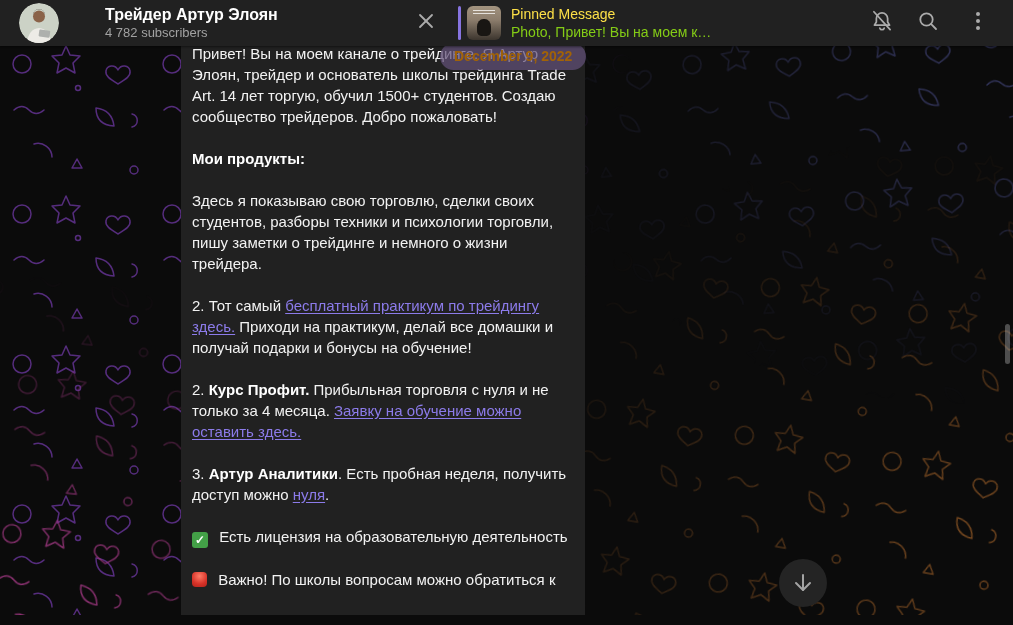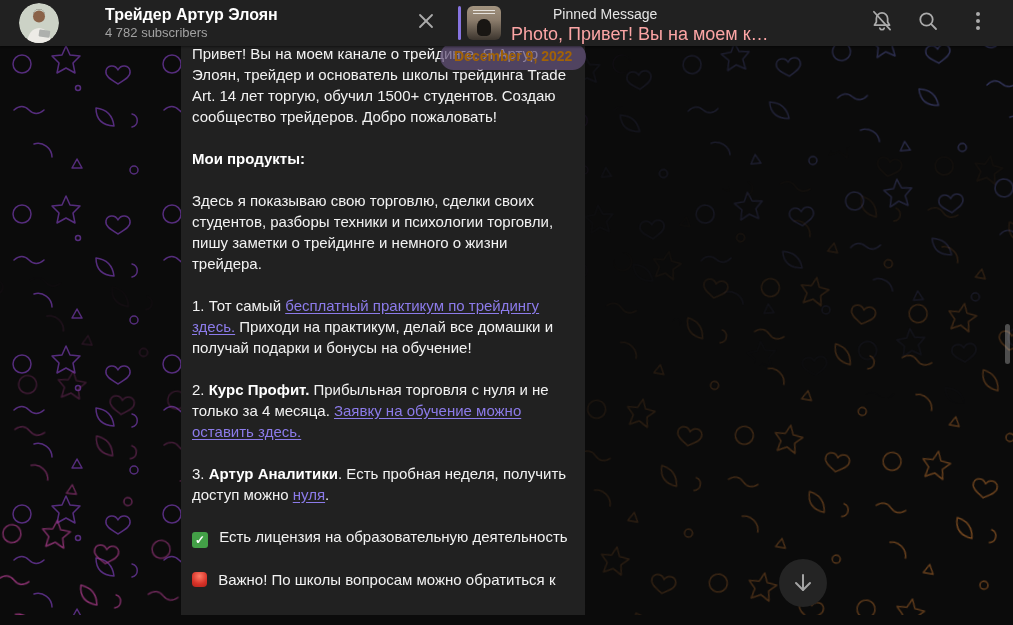--- a/index.html
+++ b/index.html
@@ -19,22 +19,22 @@
   .iconbtn svg{display:block;}
 
   .pinned{position:absolute;left:458px;top:3px;height:40px;width:260px;cursor:pointer;}
   .pinbar{position:absolute;left:0;top:3px;width:2.5px;height:34px;background:#8774e1;border-radius:2px;}
   .pinthumb{position:absolute;left:9px;top:3px;width:34px;height:34px;border-radius:6px;overflow:hidden;
             background:linear-gradient(180deg,#a2937f 0%,#8d7e6d 40%,#3c352e 100%);}
   .pinthumb .ptext{position:absolute;left:6px;top:4px;width:22px;height:5px;
             background:repeating-linear-gradient(180deg,rgba(255,255,255,.75) 0 1px,transparent 1px 3px);}
   .pinthumb .pfig{position:absolute;left:10px;top:13px;width:14px;height:17px;background:#191613;
             border-radius:45% 45% 30% 30%;}
-  .pinlabel{position:absolute;left:53px;top:3px;font-size:14px;font-weight:500;color:#e5e5e5;white-space:nowrap;margin-left:42px;}
-  .pinpreview{position:absolute;left:53px;top:21px;font-size:18px;color:#fca5a5;white-space:nowrap;}
+  .pinlabel{position:absolute;left:53px;top:3px;font-size:14px;font-weight:500;color:#fde047;white-space:nowrap;}
+  .pinpreview{position:absolute;left:53px;top:21px;font-size:14px;color:#84cc16;white-space:nowrap;}
 
   .subscribe{position:absolute;left:737px;top:8px;width:112px;height:29px;border:none;border-radius:15px;
              background:#8774e1;color:#fff;font-family:"Liberation Sans",sans-serif;
              font-size:13px;font-weight:500;letter-spacing:.5px;cursor:pointer;}
 
   
   .chat{position:absolute;left:0;top:36px;width:1013px;height:579px;overflow:hidden;background:#0b0b0b;}
   .bglayer{position:absolute;left:0;top:0;width:1013px;height:579px;pointer-events:none;}
   .l-purple{-webkit-mask-image:linear-gradient(100deg,#000 0%,#000 30%,transparent 57%);
             mask-image:linear-gradient(100deg,#000 0%,#000 30%,transparent 57%);}
@@ -204,21 +204,21 @@
       </pattern>
         </defs>
       <rect width="100%" height="100%" fill="url(#p4)"></rect>
     </svg>
 
     <div class="bubble">
       <div id="msg-paragraphs">
           <div class="para"><span>Привет! Вы на моем канале о трейдинге. Я Артур Элоян, трейдер и основатель школы трейдинга Trade Art. 14 лет торгую, обучил 1500+ студентов. Создаю сообщество трейдеров. Добро пожаловать!</span></div>
           <div class="para"><span class="b">Мои продукты:</span></div>
           <div class="para"><span>Здесь я показываю свою торговлю, сделки своих студентов, разборы техники и психологии торговли, пишу заметки о трейдинге и немного о жизни трейдера.</span></div>
-          <div class="para"><span>1. Тот самый </span><a class="mlink">бесплатный практикум по трейдингу здесь.</a><span> Приходи на практикум, делай все домашки и получай подарки и бонусы на обучение!</span></div>
+          <div class="para"><span>2. Тот самый </span><a class="mlink">бесплатный практикум по трейдингу здесь.</a><span> Приходи на практикум, делай все домашки и получай подарки и бонусы на обучение!</span></div>
           <div class="para"><span>2. </span><span class="b">Курс Профит.</span><span> Прибыльная торговля с нуля и не только за 4 месяца. </span><a class="mlink">Заявку на обучение можно оставить здесь.</a></div>
           <div class="para"><span>3. </span><span class="b">Артур Аналитики</span><span>. Есть пробная неделя, получить доступ можно </span><a class="mlink">нуля</a><span>.</span></div>
           <div class="para"><span class="emo white-check-mark">✓</span><span> Есть лицензия на образовательную деятельность</span></div>
           <div class="para"><span class="emo police-light"></span><span> Важно! По школы вопросам можно обратиться к</span></div>
         </div>
     </div>
 
     <div class="datechip">December 9, 2022</div>
 
     <button class="fab">

